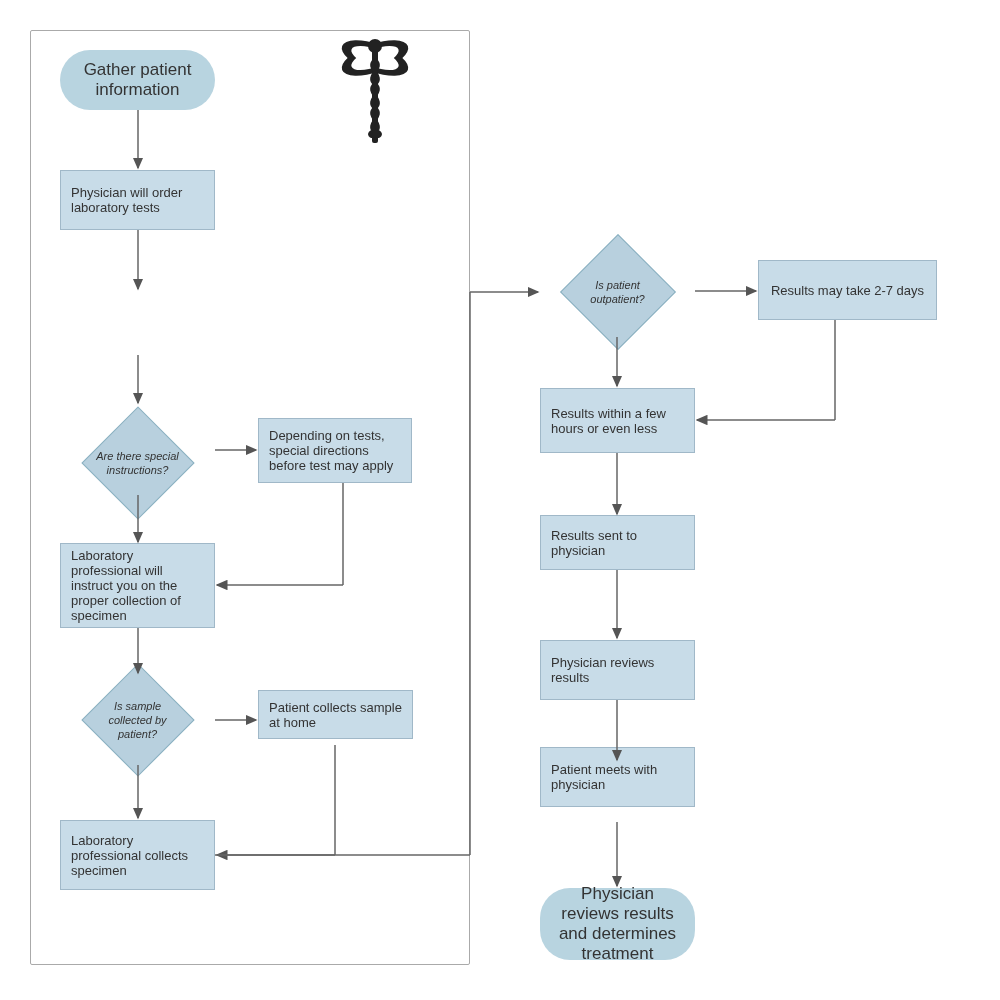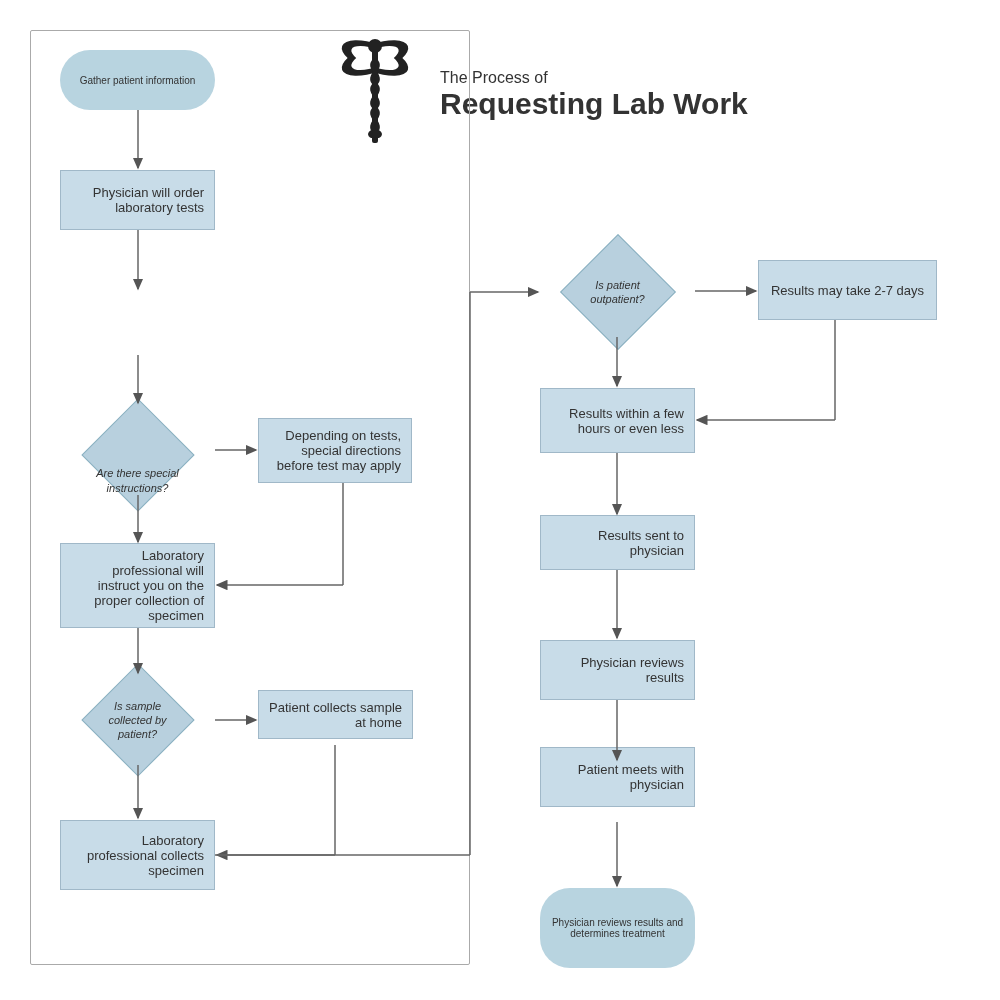--- a/index.html
+++ b/index.html
@@ -47,32 +47,32 @@
     }
 
     
     .rounded-box {
       background: #b8d4e0;
       border-radius: 30px;
       display: flex;
       align-items: center;
       justify-content: center;
       text-align: center;
-      font-size: 10px;
+      font-size: 17px;
       color: #333;
       padding: 8px 10px;
       position: absolute;
     }
     .rect-box {
       background: #c8dce8;
       border: 1px solid #a0b8c8;
       display: flex;
       align-items: center;
       justify-content: center;
-      text-align: right;
+      text-align: left;
       font-size: 13px;
       color: #333;
       padding: 8px 10px;
       position: absolute;
     }
     .diamond {
       position: absolute;
       display: flex;
       align-items: center;
       justify-content: center;
@@ -130,36 +130,32 @@
       <rect x="42" y="18" width="6" height="95" fill="#222" rx="2"></rect>
 
       <circle cx="45" cy="16" r="7" fill="#222"></circle>
 
       <path d="M45,30 C35,38 55,46 45,54 C35,62 55,70 45,78 C35,86 55,94 45,102" stroke="#222" stroke-width="4" fill="none"></path>
       <path d="M45,30 C55,38 35,46 45,54 C55,62 35,70 45,78 C55,86 35,94 45,102" stroke="#222" stroke-width="4" fill="none"></path>
 
       <ellipse cx="43" cy="104" rx="5" ry="4" fill="#222" transform="rotate(-10 43 104)"></ellipse>
       <ellipse cx="47" cy="104" rx="5" ry="4" fill="#222" transform="rotate(10 47 104)"></ellipse>
     </svg>
-    <div class="title-block">
-      <span class="title-sub">The Process of</span>
-      <span class="title-main">Requesting Lab Work</span>
-    </div>
   </div>
 
   <div class="rounded-box" style="left:60px; top:50px; width:155px; height:60px;">
     <span>Gather patient information</span>
   </div>
 
   <div class="rect-box" style="left:60px; top:170px; width:155px; height:60px;">
     <span>Physician will order laboratory tests</span>
   </div>
 
 
-  <div class="diamond" style="left:60px; top:405px; width:155px; height:90px;align-items:flex-end;">
+  <div class="diamond" style="left:60px; top:418px; width:155px; height:90px;">
     <div class="diamond-inner" style="width:80px; height:80px; background:#b8d0de; border:1px solid #8ab0c0;"></div>
     <span class="diamond-text" style="font-size:11px;width:90px;">Are there special instructions?</span>
   </div>
 
   <div class="rect-box" style="left:258px; top:418px; width:154px; height:65px;">
     <span>Depending on tests, special directions before test may apply</span>
   </div>
 
   <div class="rect-box" style="left:60px; top:543px; width:155px; height:85px;">
     <span>Laboratory professional will instruct you on the proper collection of specimen</span>
@@ -196,21 +192,21 @@
   </div>
 
   <div class="rect-box" style="left:540px; top:640px; width:155px; height:60px;">
     <span>Physician reviews results</span>
   </div>
 
   <div class="rect-box" style="left:540px; top:747px; width:155px; height:60px;">
     <span>Patient meets with physician</span>
   </div>
 
-  <div class="rounded-box" style="left:540px; top:888px; width:155px; height:80px;">
+  <div class="rounded-box" style="left:540px; top:888px; width:155px; height:72px;">
     <span>Physician reviews results and determines treatment</span>
   </div>
 
   <div style="position:absolute;left:30px;top:30px;width:440px;height:935px;border:1.5px solid #aaa;border-radius:2px;pointer-events:none;"></div>
 
   <svg class="arrows-svg">
     <defs>
       <marker id="arrowhead" markerWidth="8" markerHeight="7" refX="7" refY="3.5" orient="auto">
         <polygon points="0 0, 8 3.5, 0 7" fill="#555"></polygon>
       </marker>

